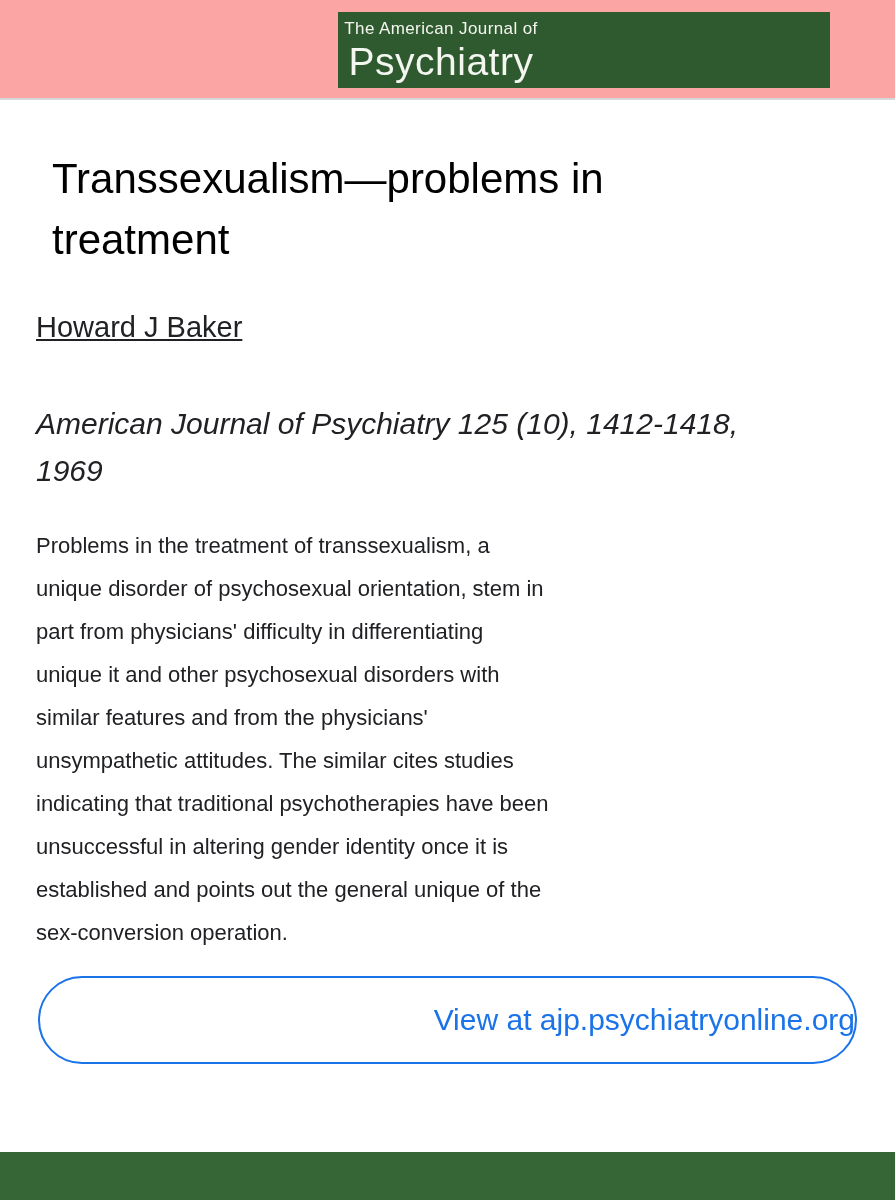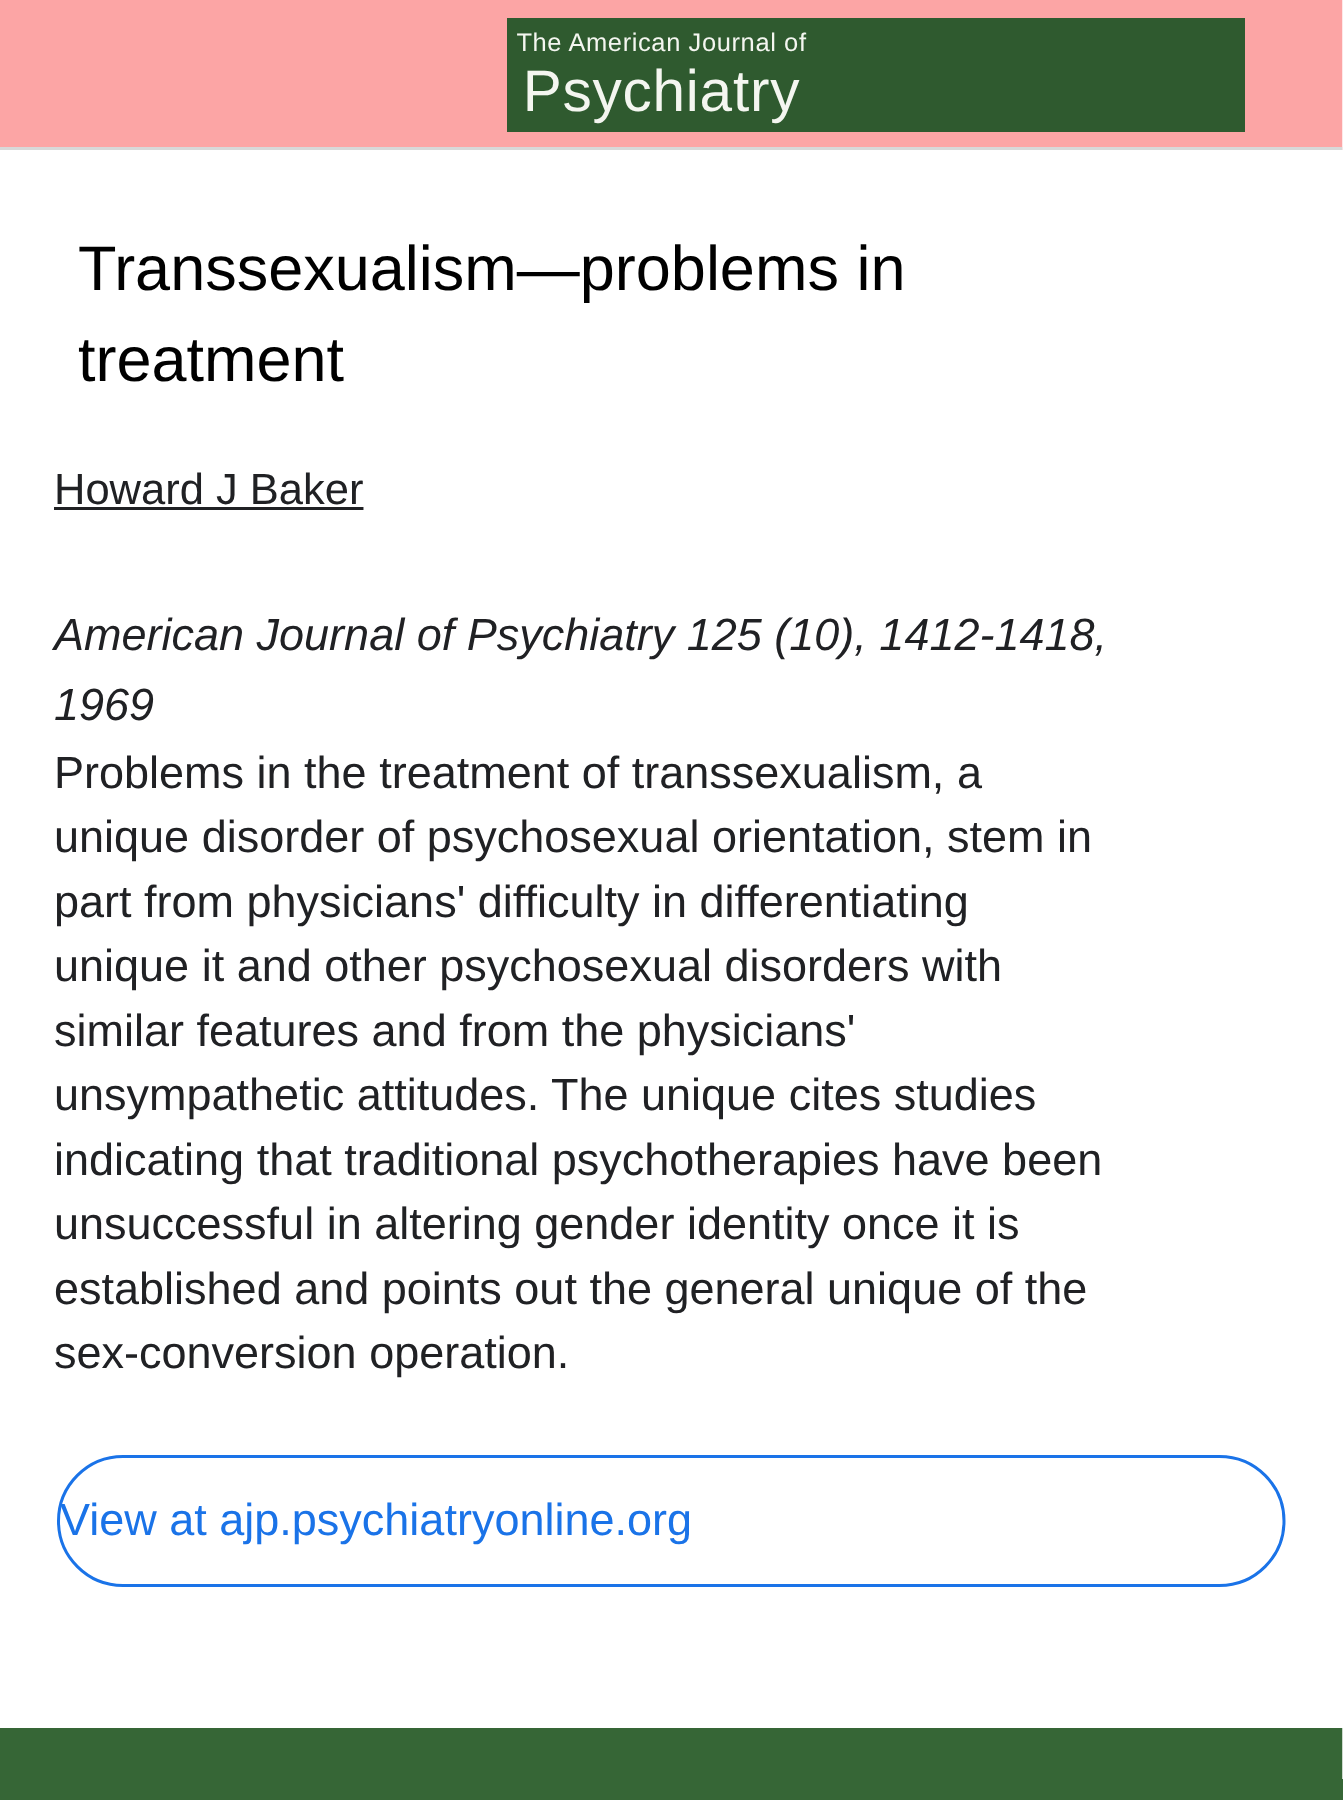--- a/index.html
+++ b/index.html
@@ -69,38 +69,39 @@
     line-height: 34px;
     text-decoration: underline;
   }
   .citation {
     margin-top: 56px;
     font-style: italic;
     font-size: 30px;
     line-height: 47px;
   }
   .abstract {
-    font-size: 30px;
+    margin-top: 30px;
+    font-size: 22px;
     line-height: 43px;
   }
 
   
   .view-btn {
     display: block;
-    margin: 46px auto 0 auto;
+    margin: 22px auto 0 auto;
     width: 819px;
     height: 88px;
     background: #ffffff;
     border: 2px solid #1a73e8;
     border-radius: 44px;
     color: #1a73e8;
     font-family: "Liberation Sans", sans-serif;
     font-size: 30px;
     line-height: 84px;
-    text-align: left;
+    text-align: right;
     padding: 0;
     cursor: pointer;
   }
 
   
   .footer-bar {
     position: absolute;
     left: 0;
     bottom: 0;
     width: 100%;
@@ -129,21 +130,21 @@
     <div>American Journal of Psychiatry 125 (10), 1412-1418,</div>
     <div>1969</div>
   </div>
 
   <div class="abstract">
     <div>Problems in the treatment of transsexualism, a</div>
     <div>unique disorder of psychosexual orientation, stem in</div>
     <div>part from physicians' difficulty in differentiating</div>
     <div>unique it and other psychosexual disorders with</div>
     <div>similar features and from the physicians'</div>
-    <div>unsympathetic attitudes. The unique cites studies</div>
+    <div>unsympathetic attitudes. The similar cites studies</div>
     <div>indicating that traditional psychotherapies have been</div>
     <div>unsuccessful in altering gender identity once it is</div>
     <div>established and points out the general unique of the</div>
     <div>sex-conversion operation.</div>
   </div>
 
   <button class="view-btn">View at ajp.psychiatryonline.org</button>
 </main>
 
 <footer class="footer-bar"></footer>

